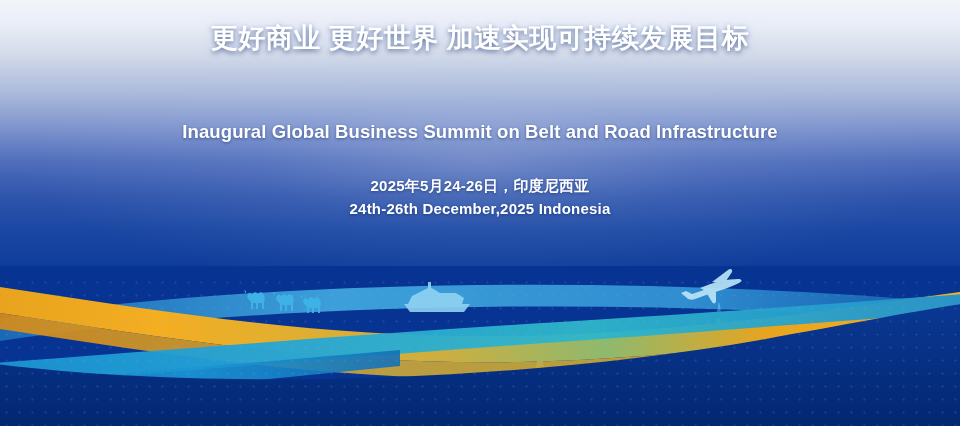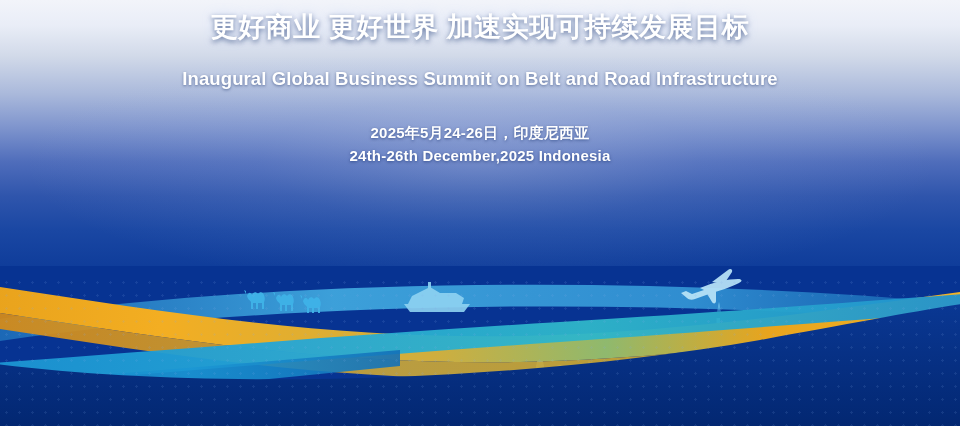--- a/index.html
+++ b/index.html
@@ -85,21 +85,21 @@
     font-weight: bold;
     letter-spacing: 1px;
     color: #ffffff;
     line-height: 1.16;
     text-shadow:
       0 2px 5px rgba(3,30,90,0.55),
       0 0 14px rgba(160,195,255,0.35);
   }
 
   .cn-sub {
-    margin: 1px;
+    margin: 12px;
     padding-top: 10px;
     font-size: 27px;
     font-weight: bold;
     letter-spacing: 0.5px;
     color: #ffffff;
     line-height: 1.2;
     text-shadow:
       0 2px 5px rgba(3,30,90,0.55),
       0 0 12px rgba(160,195,255,0.30);
   }
@@ -107,21 +107,21 @@
   .en-title {
     margin: 0;
     padding-top: 22px;
     font-size: 18.5px;
     font-weight: bold;
     color: #ffffff;
     line-height: 1.45;
     letter-spacing: 0.1px;
     text-shadow: 0 1px 3px rgba(3,30,90,0.5);
   }
-  .en-title .line { display: block; }
+  .en-title .line { display: block; margin-top: 31px; }
 
   .date-block {
     margin: 0;
     padding-top: 28px;
     font-size: 15px;
     font-weight: bold;
     color: #ffffff;
     line-height: 1.55;
     letter-spacing: 0.2px;
     text-shadow: 0 1px 3px rgba(3,30,90,0.5);

